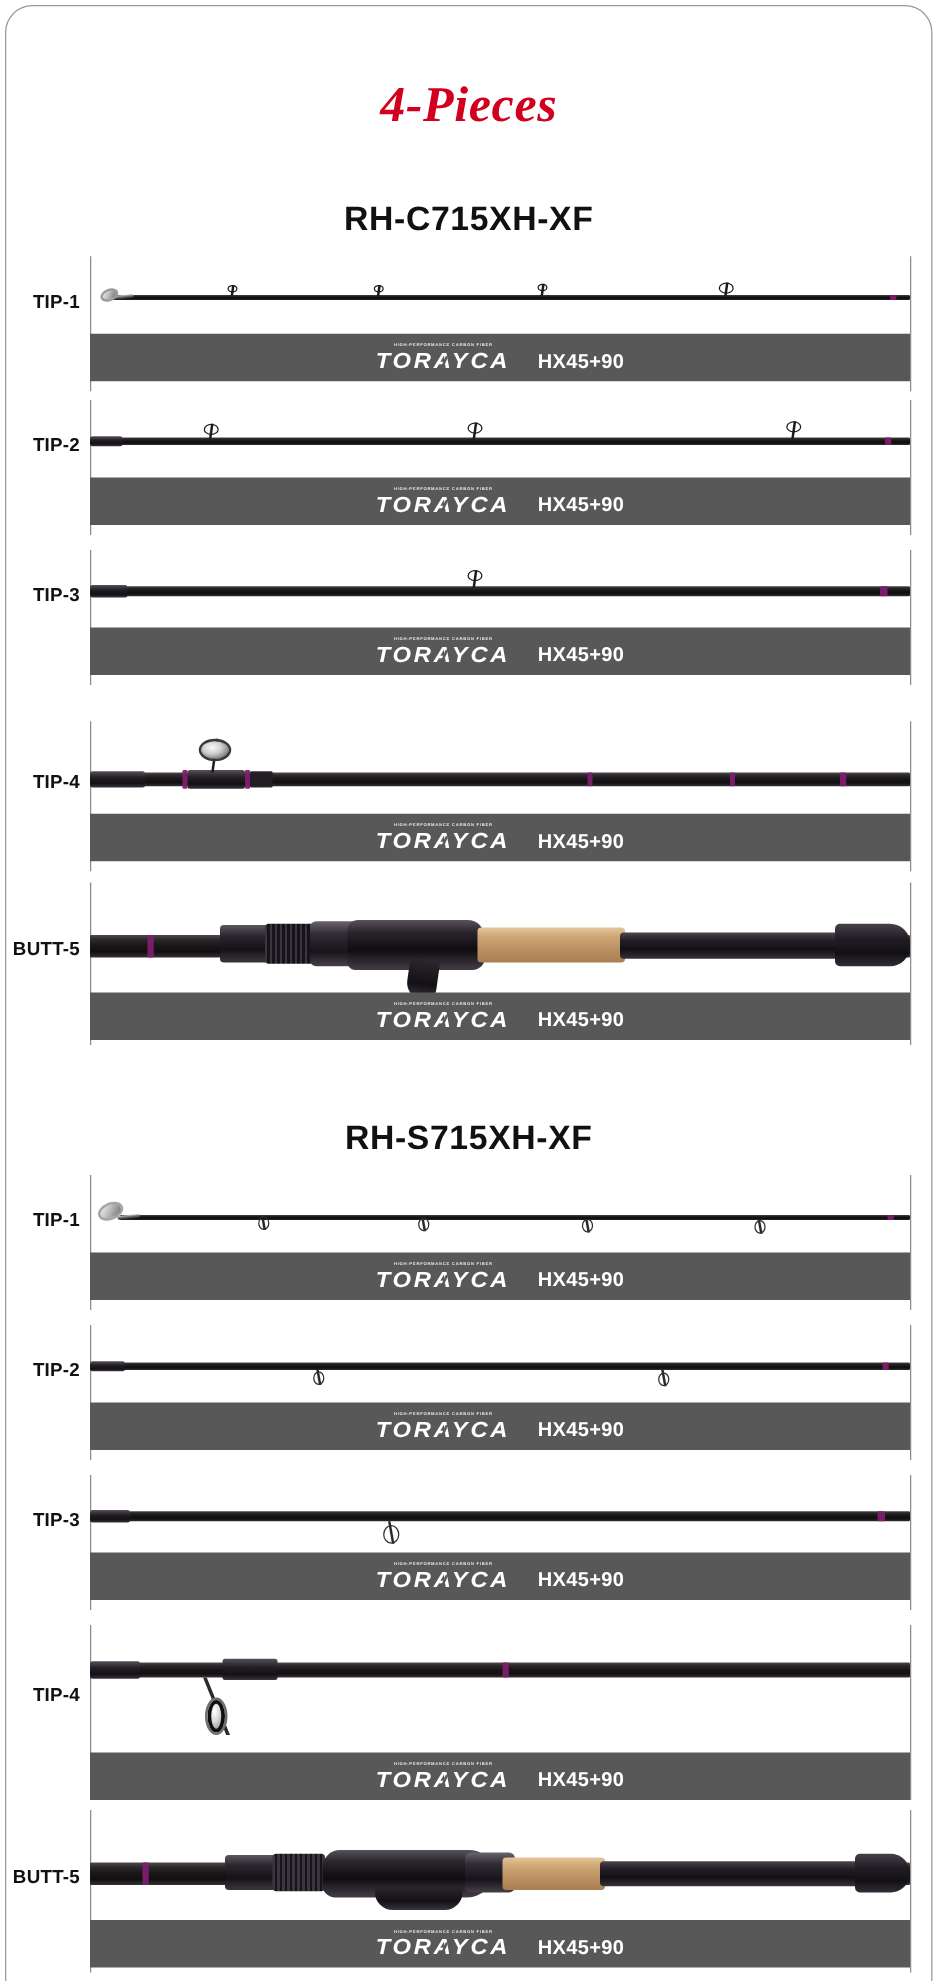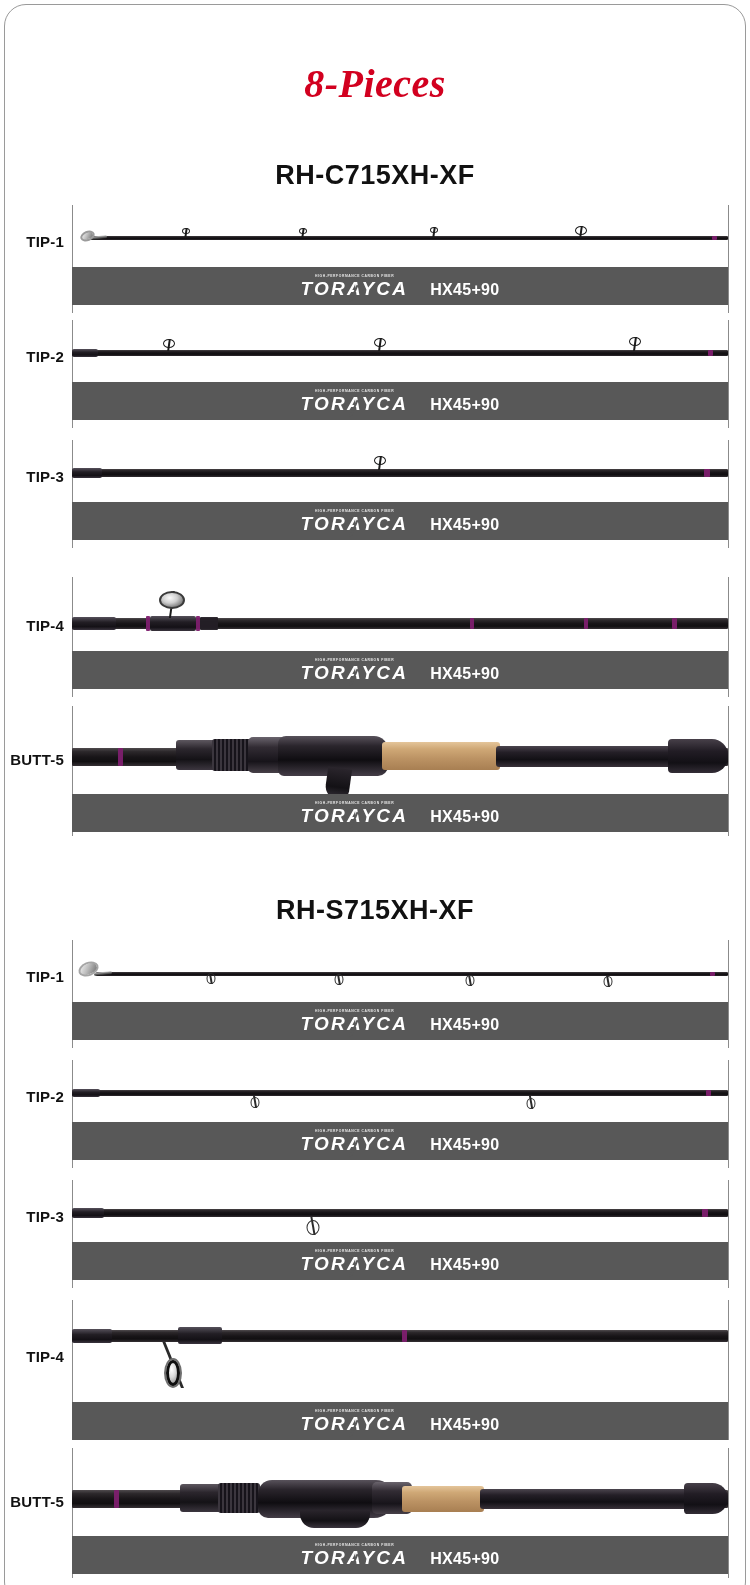--- a/index.html
+++ b/index.html
@@ -181,21 +181,21 @@
   .butt-cap{
     background:linear-gradient(to bottom,#474049 0%,#221d25 35%,#121015 70%,#332d36 100%);
     border-radius:4px 16px 16px 4px;
   }
 </style>
 </head>
 <body>
 
 <div class="page-frame"></div>
 
-<div class="title-pieces">8-Pieces</div>
+<div class="title-pieces">4-Pieces</div>
 
 <div class="model-title" style="top:160px;">RH-C715XH-XF</div>
 
 <div class="section" style="top:205px;">
   <div class="sec-label" style="top:28px;">TIP-1</div>
   <div class="vline left" style="top:0; height:108px;"></div>
   <div class="vline right" style="top:0; height:108px;"></div>
 
   <div class="rod" style="top:0; height:60px;">
     <div class="blank" style="top:31px; height:4px; left:18px; right:0;"></div>

